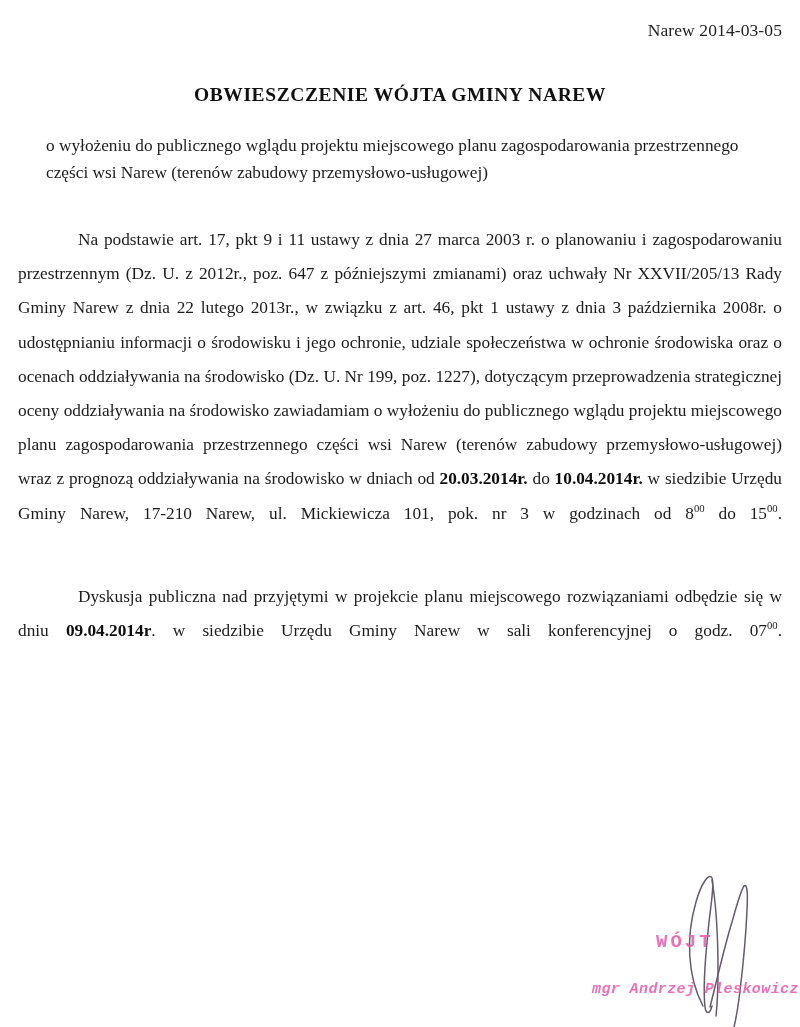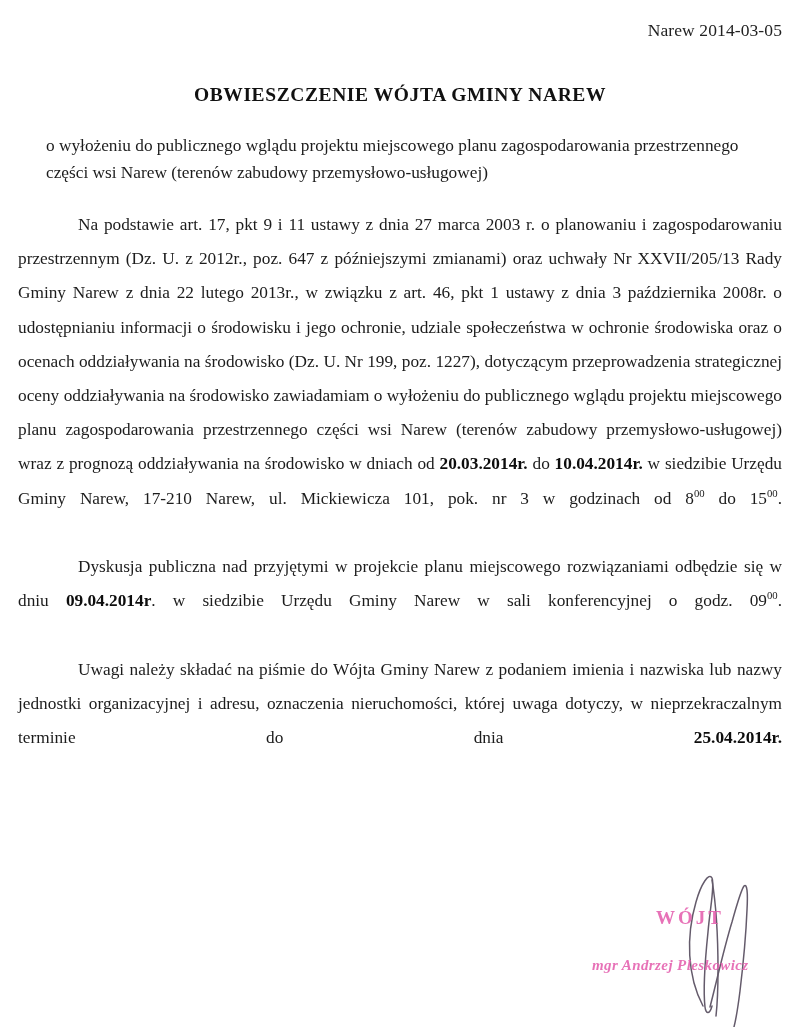--- a/index.html
+++ b/index.html
@@ -54,21 +54,21 @@
   }
 
   
   .body-text {
     position: absolute;
     top: 208px;
     left: 18px;
     width: 764px;
   }
   .body-text p {
-    margin: 0 0 0 0;
+    margin: 15px 0 0 0;
     text-align: justify;
     text-justify: inter-word;
     font-size: 17.3px;
     line-height: 34.2px;
     text-indent: 60px;
     color: #1c1c1c;
     hyphens: none;
   }
   
   .body-text p::after {
@@ -89,26 +89,27 @@
   
   .signature-area {
     position: absolute;
     left: 560px;
     top: 866px;
     width: 240px;
     height: 161px;
   }
   .stamp-text {
     position: absolute;
-    font-family: Liberation Serif, serif;
+    font-family: Liberation Mono, monospace;
     font-style: italic;
     font-weight: bold;
     color: #e45fae;
     white-space: nowrap;
     opacity: 0.88;
+    margin-top: 24px;
   }
   .stamp-title {
     left: 96px;
     top: 41px;
     font-size: 19px;
     letter-spacing: 3px;
     font-style: normal;
   }
   .stamp-name {
     left: 32px;
@@ -132,24 +133,23 @@
   <div class="doc-header">Narew 2014-03-05</div>
 
   <div class="doc-title">OBWIESZCZENIE WÓJTA GMINY NAREW</div>
 
   <div class="doc-subtitle">o wyłożeniu do publicznego wglądu projektu miejscowego planu zagospodarowania przestrzennego części wsi Narew (terenów zabudowy przemysłowo-usługowej)</div>
 
   <div class="body-text">
 
     <p><span>Na podstawie art. 17, pkt 9 i 11 ustawy z dnia 27 marca 2003 r. o planowaniu i zagospodarowaniu przestrzennym (Dz. U. z 2012r., poz. 647 z późniejszymi zmianami) oraz uchwały Nr XXVII/205/13  Rady Gminy Narew z dnia 22 lutego 2013r., w związku z art. 46, pkt 1 ustawy z dnia 3 października 2008r. o udostępnianiu informacji o środowisku i jego ochronie, udziale społeczeństwa w ochronie środowiska oraz o ocenach oddziaływania na środowisko (Dz. U. Nr 199, poz. 1227), dotyczącym przeprowadzenia strategicznej oceny oddziaływania na środowisko zawiadamiam o wyłożeniu do  publicznego wglądu projektu miejscowego planu zagospodarowania przestrzennego  części wsi Narew (terenów zabudowy przemysłowo-usługowej) wraz z prognozą oddziaływania na środowisko w dniach od </span><b>20.03.2014r.</b><span> do </span><b>10.04.2014r.</b><span> w siedzibie Urzędu Gminy Narew, 17-210 Narew, ul. Mickiewicza 101, pok. nr 3 w godzinach od 8</span><sup>00</sup><span> do 15</span><sup>00</sup><span>.</span></p>
 
-    <p><span>Dyskusja publiczna nad przyjętymi w projekcie planu miejscowego  rozwiązaniami odbędzie się w dniu </span><b>09.04.2014r</b><span>. w siedzibie Urzędu Gminy Narew w sali konferencyjnej o godz. 09</span><sup>00</sup><span>.</span></p>
+    <p><span>Dyskusja publiczna nad przyjętymi w projekcie planu miejscowego  rozwiązaniami odbędzie się w dniu </span><b>09.04.2014r</b><span>. w siedzibie Urzędu Gminy Narew w sali konferencyjnej o godz. 07</span><sup>00</sup><span>.</span></p>
 
 
-    <p><span>Uwagi należy składać na  piśmie do Wójta Gminy Narew z podaniem imienia i nazwiska lub nazwy jednostki  organizacyjnej i adresu, oznaczenia nieruchomości, której uwaga  dotyczy, w nieprzekraczalnym terminie do dnia </span><b>25.04.2014r.</b></p>
 
   </div>
 
   <div class="signature-area">
 
     <svg class="signature-svg" viewBox="0 0 240 161">
       <g fill="none" stroke="#4a3f52" stroke-width="1.5" stroke-linecap="round" opacity="0.85">
         <path d="M143 140 C 127 110, 126 70, 136 36 C 141 18, 149 6, 152 12 C 155 19, 150 42, 148 66 C 145 95, 143 124, 145 141 C 146 149, 150 148, 152 140"></path>
         <path d="M152 14 C 156 38, 158 74, 158 104 C 158 126, 157 141, 156 150"></path>
         <path d="M150 141 C 156 118, 164 82, 172 56 C 177 38, 181 24, 184 20 C 187 17, 188 26, 187 44 C 186 68, 183 100, 180 125 C 178 141, 176 153, 174 161"></path>

